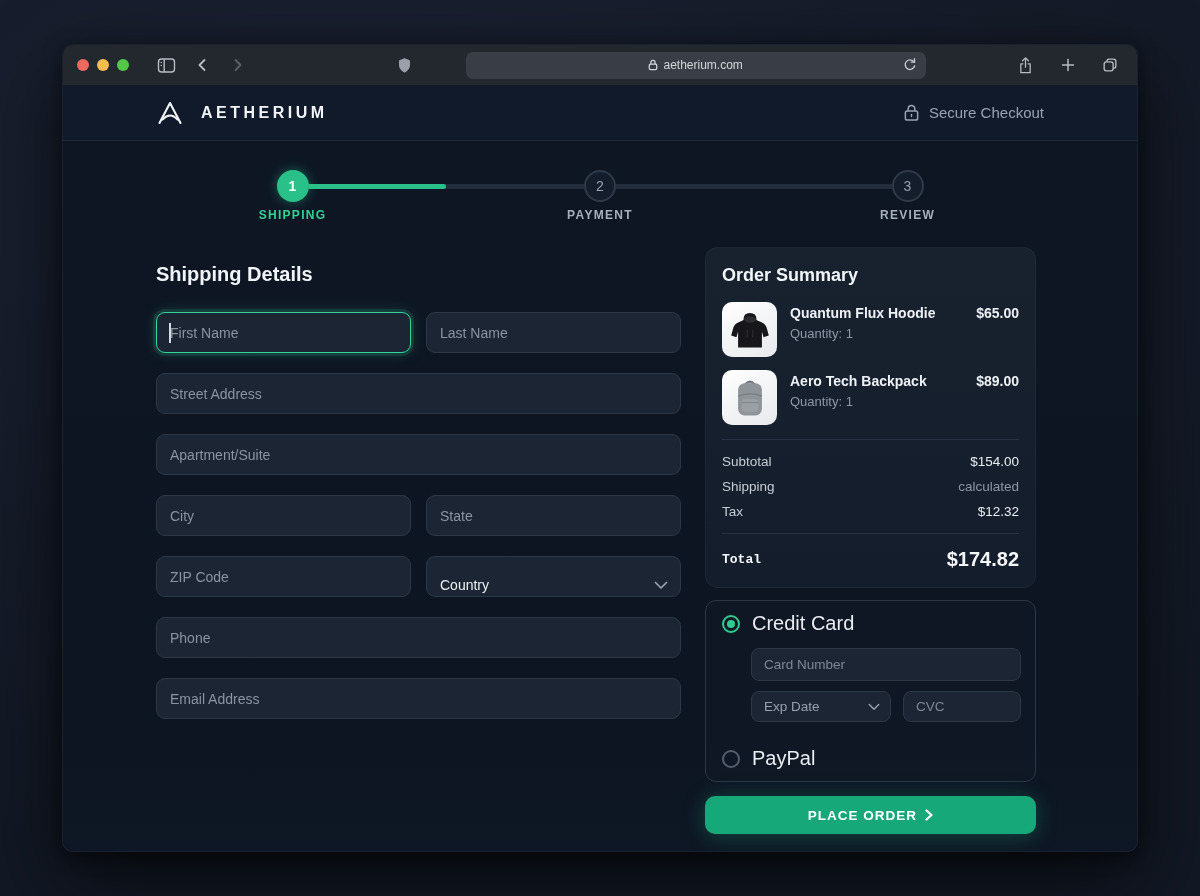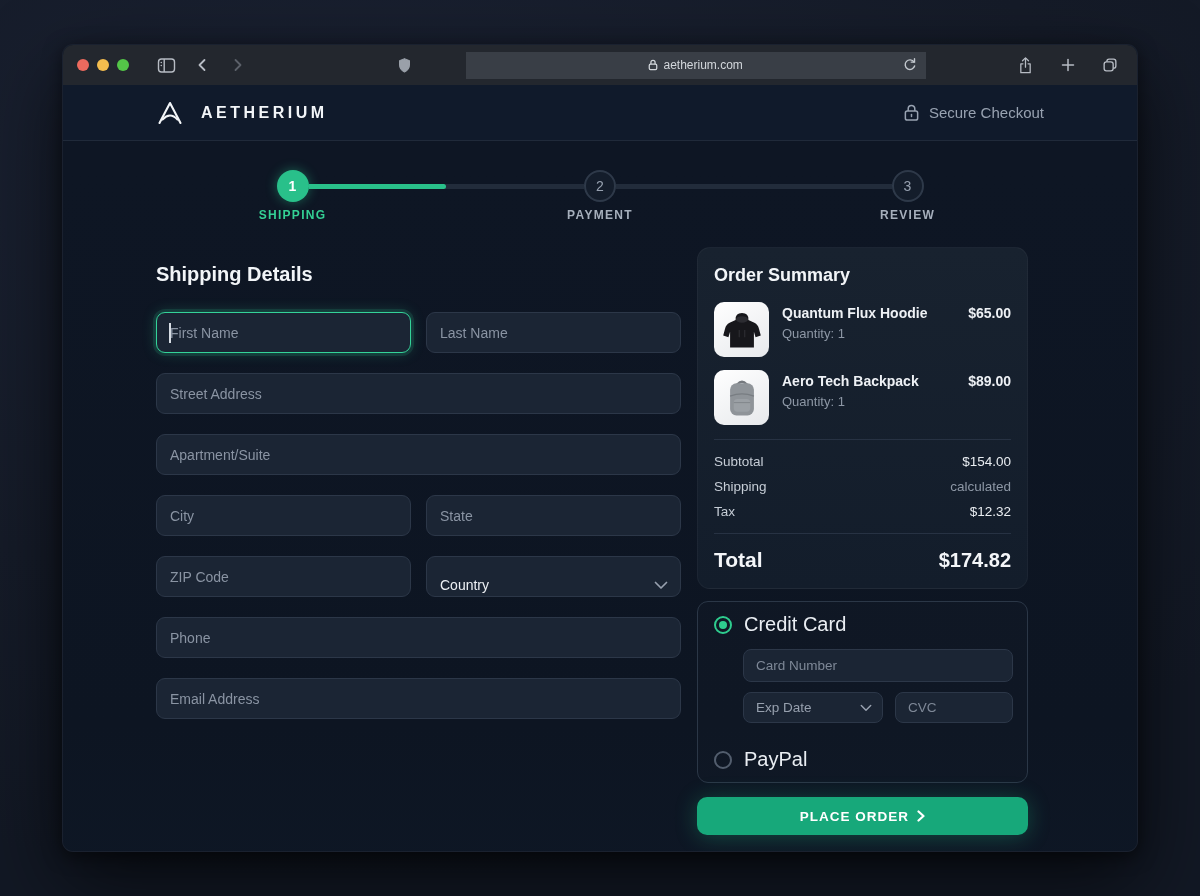--- a/index.html
+++ b/index.html
@@ -14,21 +14,21 @@
             border:1px solid rgba(255,255,255,.05); }
 
   
   .toolbar { height:40px; background:#23272e; display:flex; align-items:center; padding:0 14px; gap:10px; }
   .traffic { display:flex; gap:8px; margin-right:14px; }
   .tl { width:12px; height:12px; border-radius:50%; }
   .tl.red{ background:#ed6a5e; } .tl.yellow{ background:#f4bd4e; } .tl.green{ background:#54c648; }
   .tbicon { color:#b7bcc4; display:flex; align-items:center; justify-content:center; width:26px; height:26px; flex:0 0 auto; }
   .tbicon.dim { color:#5b6069; }
   .spacer-s { width:120px; }
-  .urlbar { flex:1; max-width:460px; height:27px; margin:0 auto; background:#393e46; border-radius:0;
+  .urlbar { flex:1; max-width:460px; height:27px; margin:0 auto; background:#393e46; border-radius:7px;
             display:flex; align-items:center; justify-content:center; position:relative; color:#d3d7dc; }
   .urlbar .lockwrap { display:flex; align-items:center; gap:5px; font-size:12px; }
   .urlbar .reload { position:absolute; right:8px; top:5px; color:#c2c7cd; }
   .tb-right { display:flex; gap:16px; margin-left:auto; align-items:center; }
 
   
   .site-header { height:56px; background:#101a2b; border-bottom:1px solid #202a3a;
                  display:flex; align-items:center; justify-content:space-between; padding:0 93px; }
   .brand { display:flex; align-items:center; gap:17px; color:#f2f5f8; }
   .brand-name { font-size:16px; font-weight:700; letter-spacing:3.5px; }
@@ -46,21 +46,21 @@
   .circle.idle { background:#141d2b; color:#97a1b0; border:2px solid #2e3949; }
   .track { flex:1; height:5px; background:#222c3b; position:relative; }
   .track .fill { position:absolute; left:0; top:0; bottom:0; width:50%; background:#29c08a; border-radius:0 3px 3px 0; }
   .step-label { position:absolute; top:38px; font-size:12px; font-weight:700; letter-spacing:1.3px; color:#a6afbc; white-space:nowrap; }
   .step-label.active { color:#34d195; }
   .sl-1 { left:16px; transform:translateX(-50%); }
   .sl-2 { left:50%; transform:translateX(-50%); }
   .sl-3 { right:16px; transform:translateX(50%); }
 
   
-  .content-row { display:flex; gap:16px; margin:23px 93px 0; align-items:flex-start; }
+  .content-row { display:flex; gap:24px; margin:23px 93px 0; align-items:flex-start; }
   .form-col { width:525px; flex:0 0 auto; }
   .right-col { width:331px; flex:0 0 auto; }
 
   .form-title { color:#f2f5f8; font-size:20px; font-weight:700; margin:16px 0 26px; }
   .frow { display:flex; gap:15px; margin-bottom:20px; }
   .input-wrap { position:relative; height:41px; background:#1b2534; border:1px solid #2c3748; border-radius:9px; flex:1; }
   .input-wrap.half { flex:0 0 255px; width:255px; }
   .input-wrap input { width:100%; height:100%; background:transparent; border:none; outline:none; color:#e8ecf1;
                       font-size:14px; padding:0 13px; font-family:inherit; }
   .input-wrap input::placeholder { color:#8a94a3; opacity:1; }
@@ -82,21 +82,21 @@
   .item-info { flex:1; padding-top:3px; }
   .item-name { color:#eef1f5; font-size:14px; font-weight:600; margin-bottom:5px; }
   .item-qty { color:#8d97a5; font-size:13px; }
   .item-price { color:#eef1f5; font-size:14px; font-weight:600; padding-top:3px; }
   .divider { height:1px; background:#273243; margin:14px 0; }
   .trow { display:flex; justify-content:space-between; font-size:13.5px; margin-bottom:10px; }
   .trow .tlabel { color:#c6cdd6; }
   .trow .tvalue { color:#e9edf1; }
   .trow .tvalue.muted { color:#8d97a5; }
   .total-row { display:flex; justify-content:space-between; align-items:center; margin-top:2px; }
-  .total-label { color:#f4f6f9; font-size:21px; font-weight:700; }
+  .total-label { color:#f4f6f9; font-size:13px; font-weight:700;font-family:Liberation Mono, monospace; }
   .total-value { color:#f4f6f9; font-size:20px; font-weight:700; }
 
   
   .payment-box { margin-top:12px; border:1px solid #2b3747; border-radius:11px; background:rgba(255,255,255,.012); overflow:hidden; }
   .pay-option { display:flex; align-items:center; gap:12px; padding:11px 16px; }
   .pay-option + .pay-option { border-top:1px solid #222e3e; }
   .radio { width:18px; height:18px; border-radius:50%; border:2px solid #525d6d; flex:0 0 auto; position:relative; }
   .radio.checked { border-color:#2ecc8e; }
   .radio.checked::after { content:""; position:absolute; left:3px; top:3px; width:8px; height:8px; border-radius:50%; background:#2ecc8e; }
   .pay-label { color:#e9edf2; font-size:20px; }

